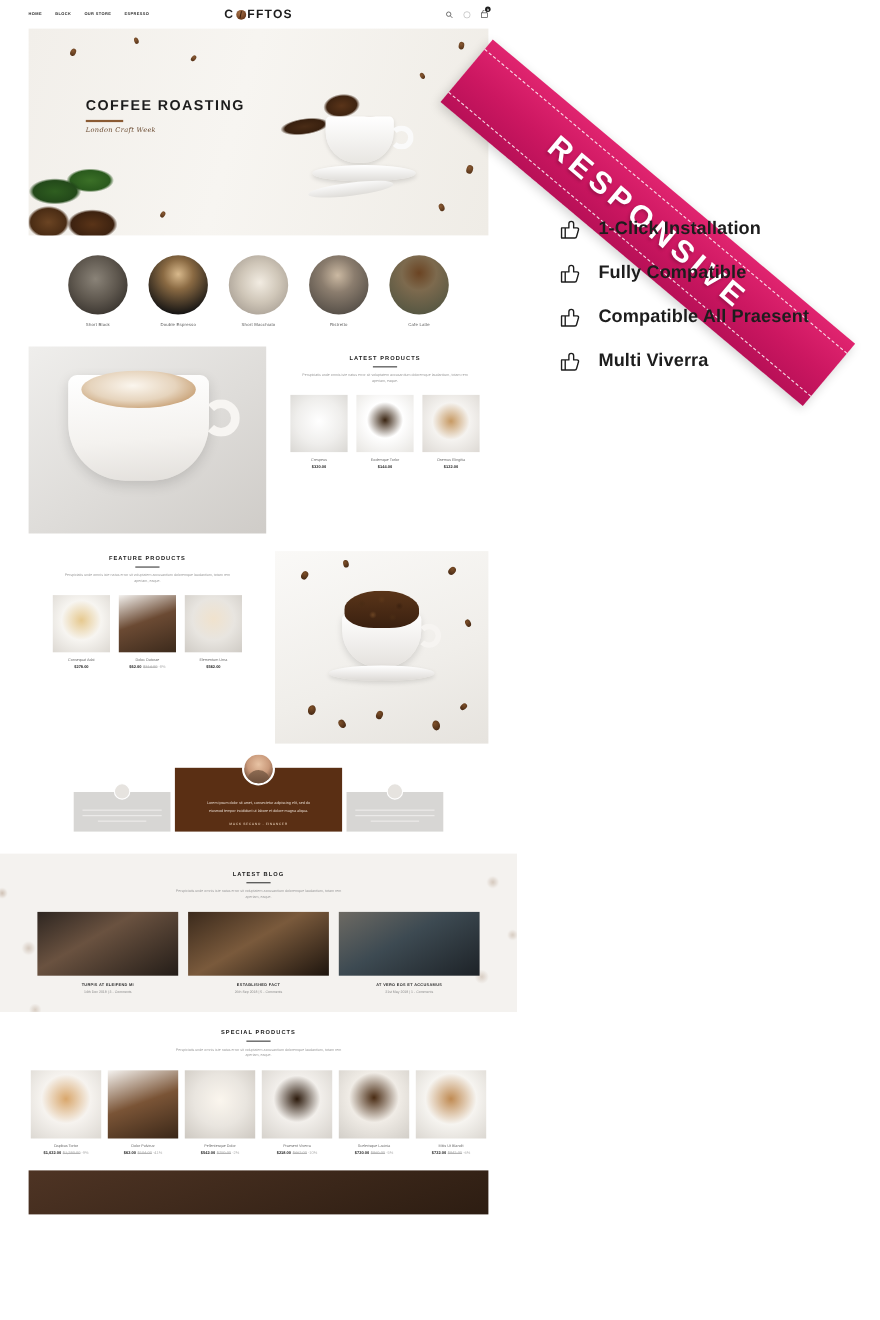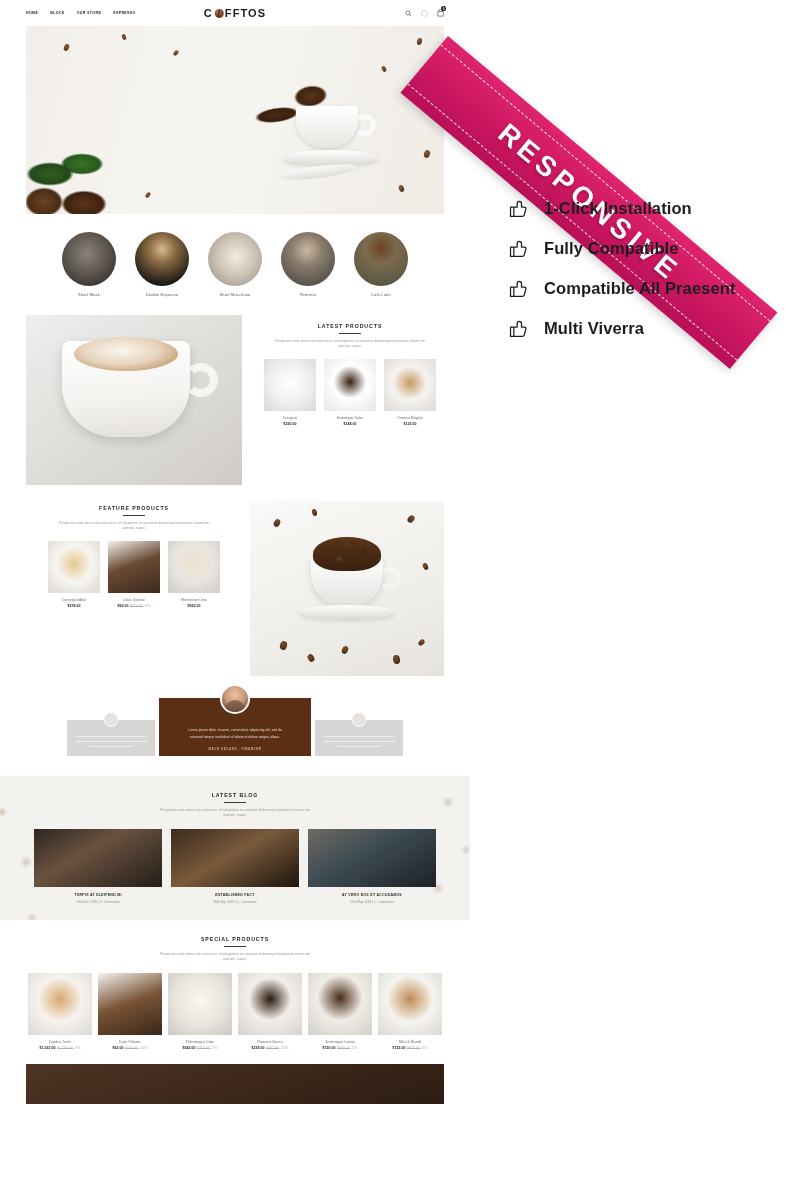--- a/index.html
+++ b/index.html
@@ -399,20 +399,25 @@
     <div class="bean-fleck" style="left:120px;bottom:16px;width:4px;height:6px;transform:rotate(33deg);"></div>
 
     <div class="hero-cup">
       <div class="hero-splash"></div>
       <div class="cup-body"></div>
       <div class="cup-handle"></div>
       <div class="cup-saucer"></div>
       <div class="cup-saucer2"></div>
     </div>
 
+    <div class="hero-text">
+      <div class="hero-title">COFFEE ROASTING</div>
+      <div class="hero-rule"></div>
+      <div class="hero-sub">London Craft Week</div>
+    </div>
   </div>
 
   <div class="cat-row">
     <div class="cat-item">
       <div class="cat-circle" style="background:radial-gradient(circle at 46% 40%,#8a8378 0%,#5e574e 46%,#2b2723 92%);"></div>
       <div class="cat-label">Short Black</div>
     </div>
     <div class="cat-item">
       <div class="cat-circle" style="background:radial-gradient(circle at 50% 32%,#d8b98c 0%,#8a6a43 30%,#191715 78%);"></div>
       <div class="cat-label">Double Espresso</div>

